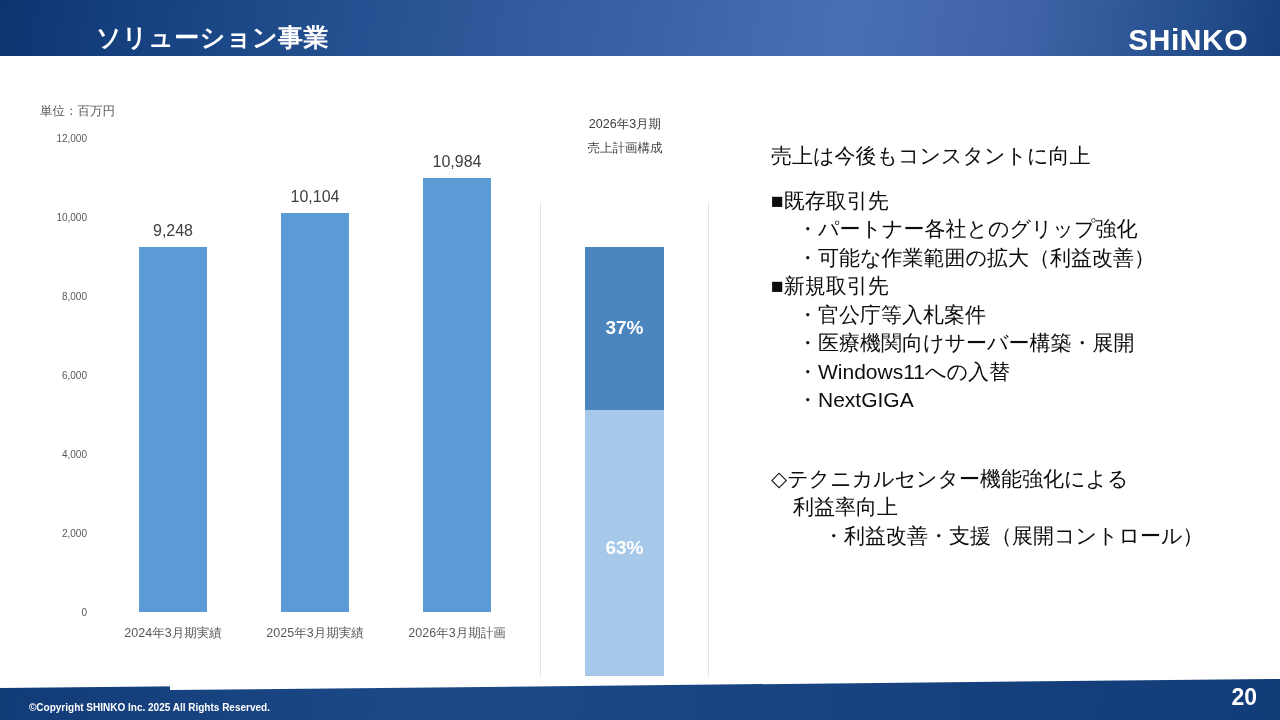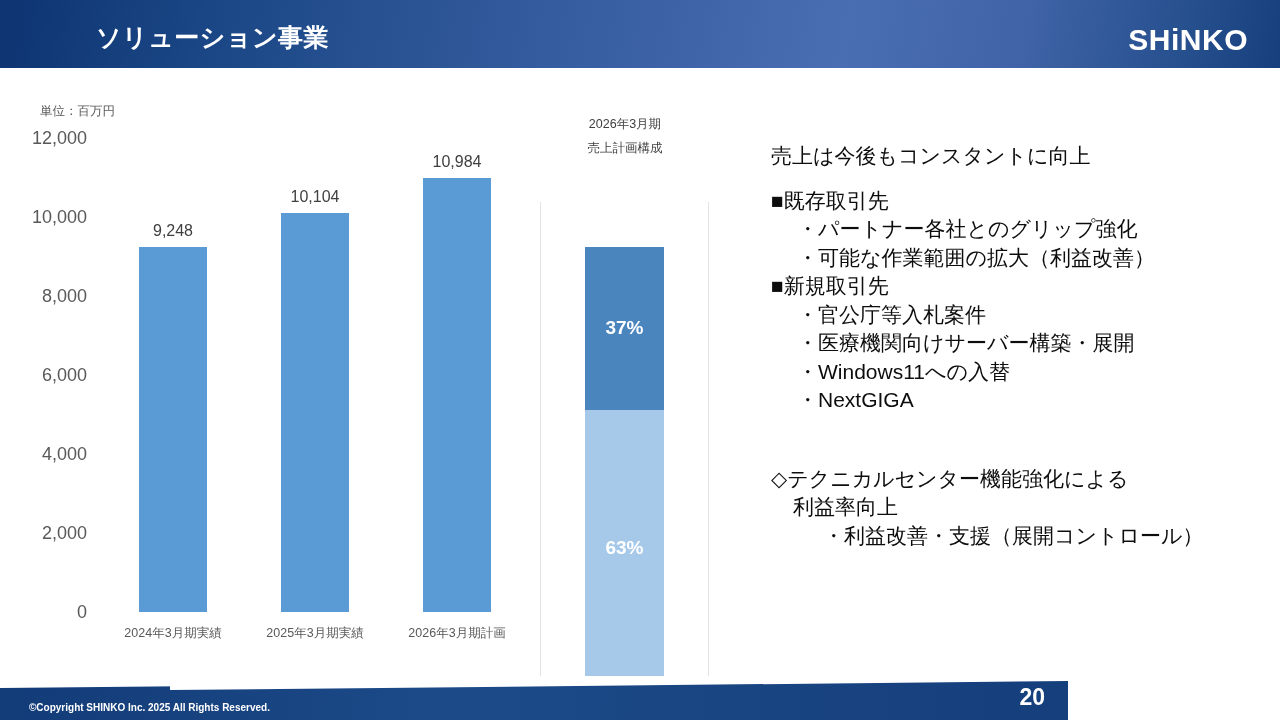--- a/index.html
+++ b/index.html
@@ -13,21 +13,21 @@
     position: relative;
     overflow: hidden;
     font-family: "Liberation Sans", "DejaVu Sans", sans-serif;
     color: #000;
   }
 
   
   .header-band {
     position: absolute;
     left: 0; top: 0;
-    width: 1280px; height: 68px;
+    width: 1280px; height: 56px;
     background: linear-gradient(100deg,
         #0e3471 0%,
         #1a4685 16%,
         #2c5596 34%,
         #3d63a6 52%,
         #4a6eb2 66%,
         #3f63a6 80%,
         #27508f 92%,
         #173f7e 100%);
   }
@@ -74,21 +74,21 @@
     position: absolute;
     left: 96px; top: 612px;
     width: 425px; height: 1px;
     background: #d9d9d9;
   }
   .ytick {
     position: absolute;
     right: 100%;
     margin-right: 9px;
     transform: translateY(-50%);
-    font-size: 18px;
+    font-size: 10px;
     color: #595959;
     white-space: nowrap;
   }
   .bar {
     position: absolute;
     bottom: 0;
     background: #5b9bd5;
   }
   .bar-value {
     position: absolute;
@@ -183,21 +183,21 @@
   .tp-line.ind1 { padding-left: 26px; }
   .tp-line.ind2 { padding-left: 22px; }
   .tp-line.ind3 { padding-left: 52px; }
   .tp-gap { height: 26px; }
   .tp-gap-sm { height: 24px; }
 
   
   .footer {
     position: absolute;
     left: 0; bottom: 0;
-    width: 1068px; height: 44px;
+    width: 1280px; height: 44px;
     overflow: hidden;
   }
   .footer-shape {
     position: absolute;
     left: 0; top: 0;
     width: 1280px; height: 44px;
     background: linear-gradient(95deg, #123c78 0%, #1c4a88 35%, #17427f 70%, #123c78 100%);
     clip-path: polygon(0 12px, 1280px 0px, 1280px 44px, 0 44px);
   }
   .footer-shape2 {

